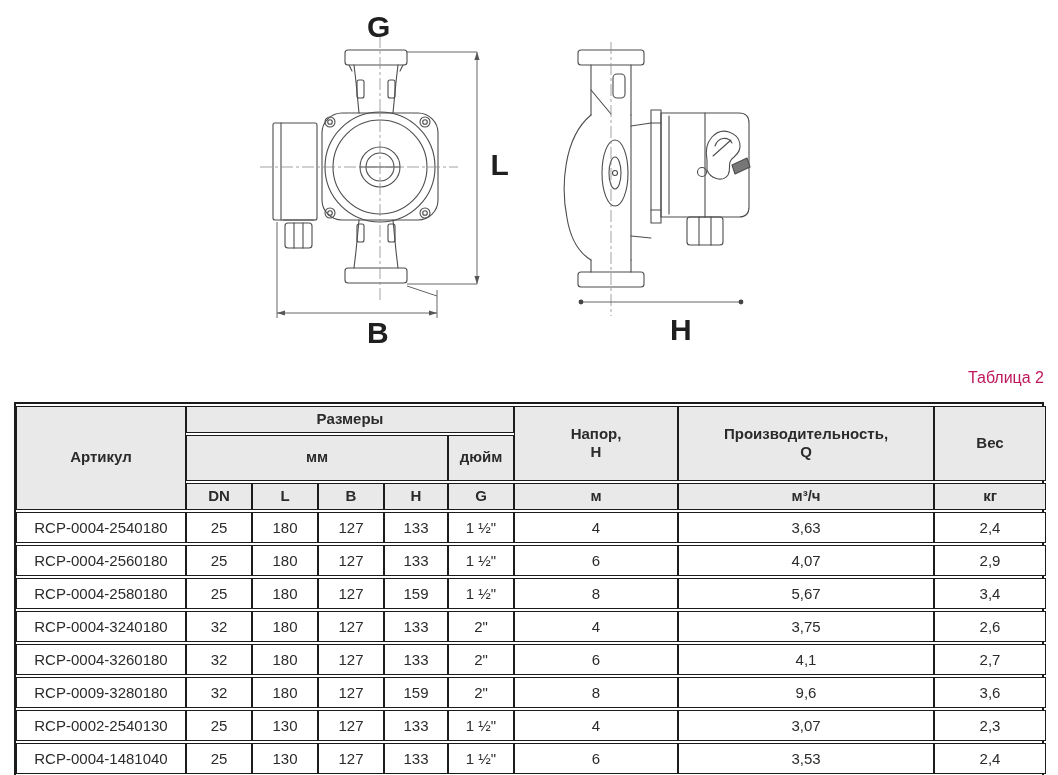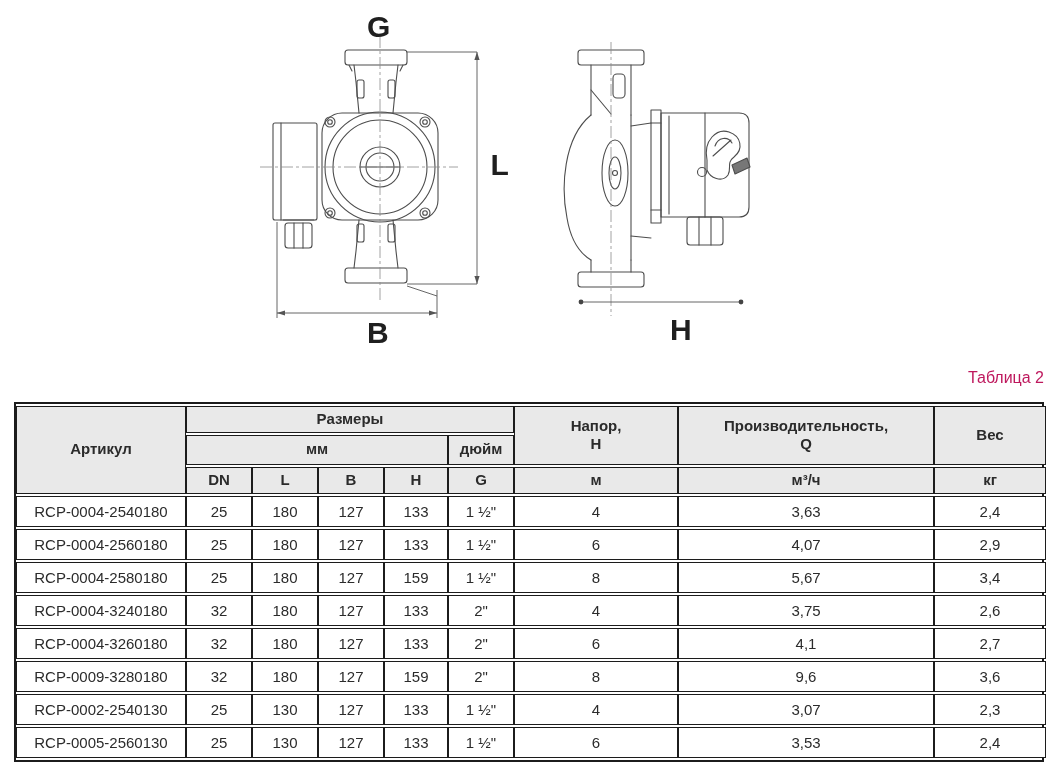--- a/index.html
+++ b/index.html
@@ -58,21 +58,21 @@
   }
   table.specs th {
     background: #e9e9e9;
     font-weight: bold;
     line-height: 1.25;
   }
   table.specs td { background: #ffffff; height: 31px; }
   td.article { font-weight: normal; }
   .pre { white-space: pre-line; margin-left: 36px; }
   tr.hdr-top th { height: 14px; }
-  tr.hdr-mid th { height: 30px; }
+  tr.hdr-mid th { height: 46px; }
   tr.hdr-sub th { height: 20px; }
 </style>
 </head>
 <body>
 
 <div class="page">
 
   <div class="drawing-layer">
 
     <svg class="svg-abs" style="left:250px; top:0;" width="265" height="350" viewBox="0 0 265 350">
@@ -313,21 +313,21 @@
           <td>25</td>
           <td>130</td>
           <td>127</td>
           <td>133</td>
           <td>1 ½"</td>
           <td>4</td>
           <td>3,07</td>
           <td>2,3</td>
         </tr>
         <tr>
-          <td class="article">RCP-0005-2560130</td>
+          <td class="article">RCP-0004-1481040</td>
           <td>25</td>
           <td>130</td>
           <td>127</td>
           <td>133</td>
           <td>1 ½"</td>
           <td>6</td>
           <td>3,53</td>
           <td>2,4</td>
         </tr>
       </tbody>

